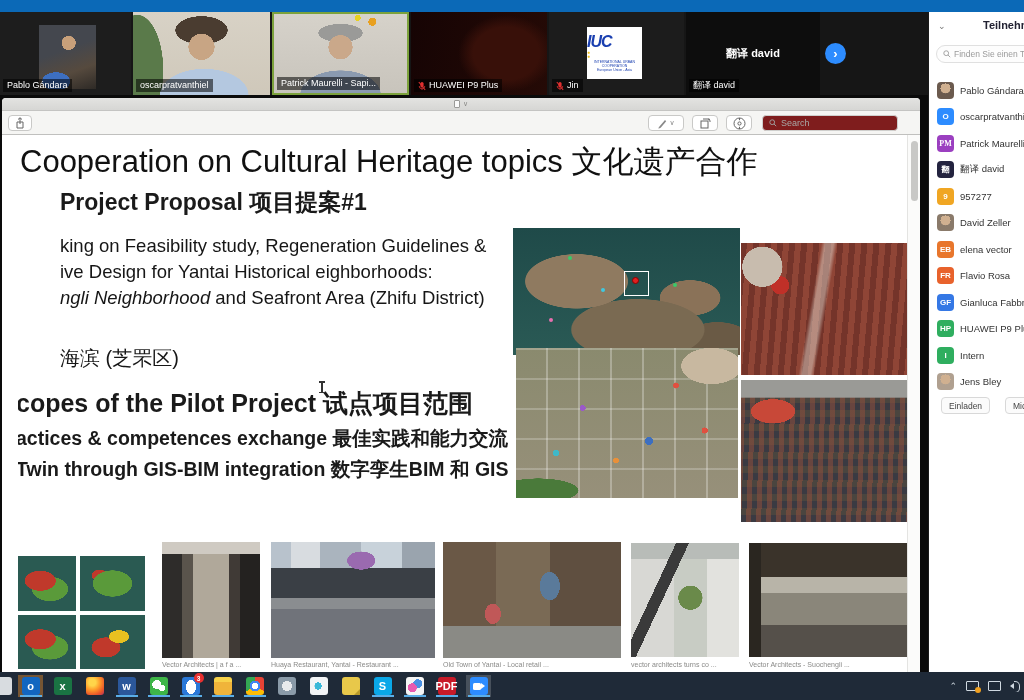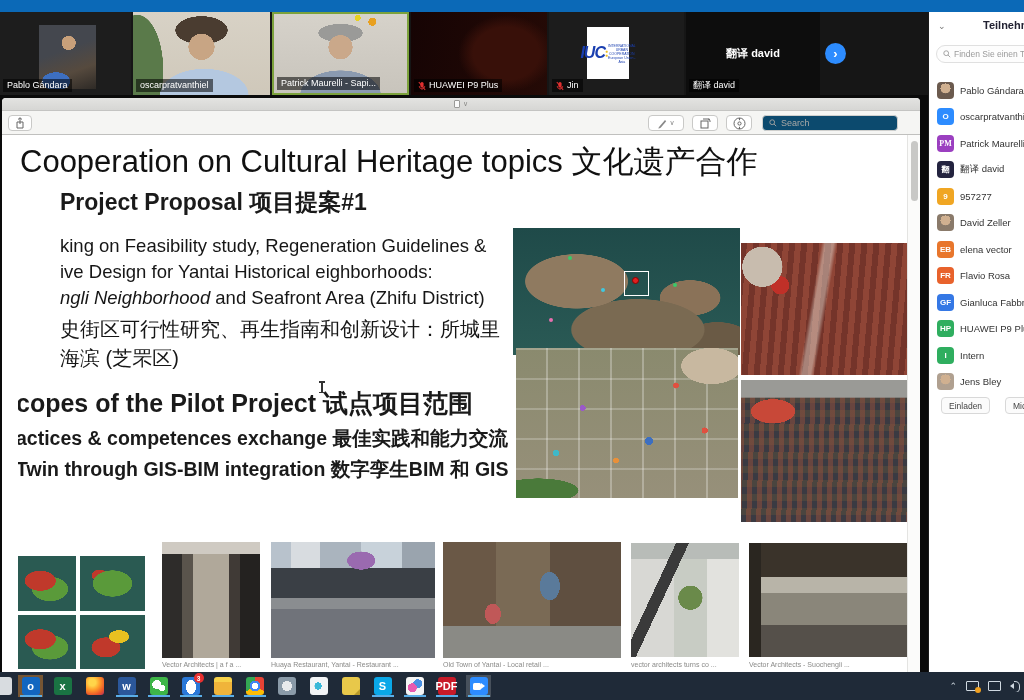--- a/index.html
+++ b/index.html
@@ -30,22 +30,22 @@
   .v-patrick{background:
      radial-gradient(circle 12px at 50% 42%, #caa88a 0 100%, transparent 101%),
      radial-gradient(ellipse 22px 9px at 50% 24%, #9a9a98 0 100%, transparent 101%),
      radial-gradient(ellipse 40px 24px at 50% 102%, #8a9ab0 0 100%, transparent 101%),
      radial-gradient(circle 4px at 74% 10%, #e8a020 0 100%, transparent 101%),
      radial-gradient(circle 3px at 63% 5%, #e8d020 0 100%, transparent 101%),
      linear-gradient(#d6d2ca,#c8c4bc);}
   .v-huawei{background:radial-gradient(ellipse 60px 48px at 70% 50%, #381009 0 55%, transparent 80%),
      linear-gradient(100deg,#160404,#250a06);}
   .v-jin{background:#1c1c1c;}
-  .iuc-box{position:absolute;left:38px;top:15px;width:42px;height:52px;background:#fff;
-     display:flex;flex-direction:row;align-items:center;justify-content:center;}
+  .iuc-box{position:absolute;left:38px;top:15px;width:55px;height:52px;background:#fff;
+     display:flex;flex-direction:column;align-items:flex-start;justify-content:center;}
   .iuc-word{color:#1a3fb0;font-weight:bold;font-style:italic;font-size:16px;line-height:16px;letter-spacing:-1px;}
   .iuc-dots{color:#f0c020;font-size:5px;line-height:4px;}
   .iuc-sub{color:#1a3fb0;font-size:3.5px;text-align:center;line-height:4px;margin-top:2px;}
   .v-namecard{background:#0d0d0d;}
   .namecard-text{position:absolute;left:0;right:0;top:34px;text-align:center;color:#fff;font-size:11px;font-weight:bold;}
   .next-btn{position:absolute;left:825px;top:31px;width:21px;height:21px;border-radius:50%;
      background:#2d8cff;color:#fff;display:flex;align-items:center;justify-content:center;
      font-size:13px;font-weight:bold;line-height:1;}
 
   
@@ -59,21 +59,21 @@
   .win-title{font-size:9px;color:#3a3a3a;white-space:nowrap;}
   .title-chev{font-size:7px;color:#8a8a88;}
   .toolbar{position:absolute;left:0;top:13px;width:100%;height:24px;background:#f5f5f3;border-bottom:1px solid #c0c0be;}
   .tb-btn{position:absolute;top:4px;height:16px;background:#fff;border:1px solid #c9c9c7;border-radius:4px;
      display:flex;align-items:center;justify-content:center;color:#555;}
   .share-btn{left:6px;width:24px;}
   .pen-btn{right:236px;width:36px;gap:2px;}
   .rotate-btn{right:202px;width:26px;}
   .markup-btn{right:168px;width:26px;}
   .chev-sm{font-size:7px;color:#888;}
-  .search-field{position:absolute;top:4px;right:22px;width:136px;height:16px;background:#0c4a6e;
+  .search-field{position:absolute;top:4px;right:22px;width:136px;height:16px;background:#7f1d1d;
      border:1px solid #cfcfcd;border-radius:4px;display:flex;align-items:center;gap:4px;padding:0 6px;}
   .search-field span{font-size:9px;color:#a8a8a6;}
 
   .pdf-content{position:absolute;left:16px;top:37px;width:905px;height:537px;background:#fff;overflow:hidden;color:#1a1a1a;}
   .win-scroll{position:absolute;top:37px;right:0;width:13px;height:537px;background:#fbfbfa;border-left:1px solid #e4e4e2;}
   .win-scroll .thumb{position:absolute;left:3px;top:6px;width:7px;height:60px;border-radius:4px;background:#c8c8c6;}
 
   
   .s-title{position:absolute;left:2px;top:6px;font-size:31px;white-space:nowrap;color:#111;}
   .s-sub{position:absolute;left:42px;top:52px;font-size:23px;font-weight:bold;white-space:nowrap;}
@@ -322,21 +322,20 @@
           <span>Search</span>
         </div>
       </div>
 
       <div class="pdf-content">
         <div class="s-title">Cooperation on Cultural Heritage topics 文化遗产合作</div>
         <div class="s-sub">Project Proposal 项目提案#1</div>
         <div class="s-body" style="left:-2px;top:100px;">king on Feasibility study, Regeneration Guidelines &amp;</div>
         <div class="s-body" style="left:-2px;top:126px;">ive Design for Yantai Historical eighborhoods:</div>
         <div class="s-body" style="left:-2px;top:152px;"><i>ngli Neighborhood</i><span> and Seafront Area (Zhifu District)</span></div>
-        <div class="s-body s-cjk" style="left:-2px;top:181px;">史街区可行性研究、再生指南和创新设计：所城里</div>
         <div class="s-body s-cjk" style="left:-2px;top:210px;">海滨 (芝罘区)</div>
         <div class="s-section" style="left:-2px;top:252px;">copes of the Pilot Project 试点项目范围</div>
         <div class="s-bullet" style="left:-2px;top:290px;">actices &amp; competences exchange 最佳实践和能力交流</div>
         <div class="s-bullet" style="left:-2px;top:321px;">Twin through GIS-BIM integration 数字孪生BIM 和 GIS</div>
 
         <svg class="collage-lines">
           <line x1="631" y1="139" x2="723" y2="110" stroke="#fff" stroke-width="1.5"></line>
           <line x1="612" y1="161" x2="501" y2="215" stroke="#fff" stroke-width="1.5"></line>
         </svg>
         <div class="img-map-large">

